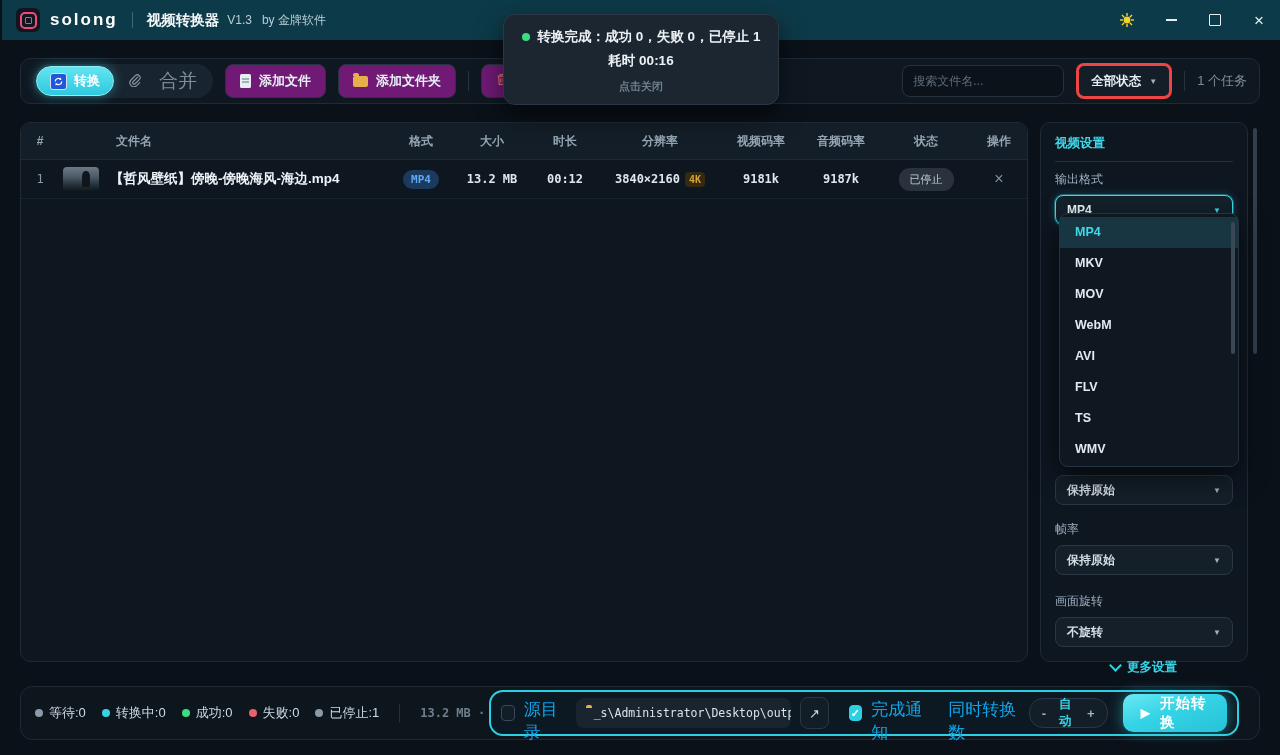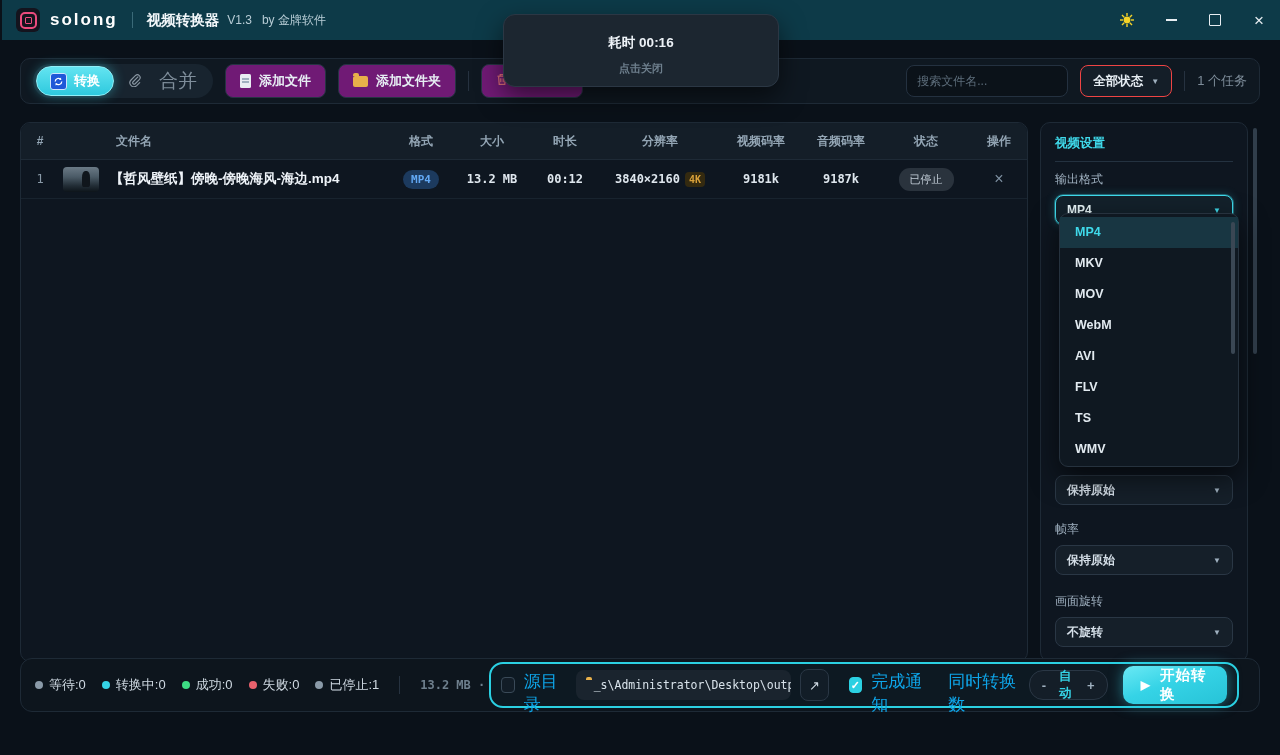--- a/index.html
+++ b/index.html
@@ -33,21 +33,21 @@
   .tbtn{height:32px;background:#701a75;border:1px solid #263443;border-radius:8px;display:flex;align-items:center;gap:8px;padding:0 14px;font-size:13px;font-weight:bold;color:#e6edf3;}
   .doc-ic{width:11px;height:14px;background:#e8edf2;border-radius:1.5px;position:relative;}
   .doc-ic::after{content:"";position:absolute;left:2px;top:4px;width:7px;height:1.5px;background:#9fb0bf;box-shadow:0 3px 0 #9fb0bf;}
   .folder-ic{width:15px;height:11px;background:#e8b04a;border-radius:2px;position:relative;}
   .folder-ic::before{content:"";position:absolute;top:-3px;left:0;width:6px;height:3px;background:#e8b04a;border-radius:2px 2px 0 0;}
   .tb-div{width:1px;height:20px;background:#263240;}
   .clear-btn{color:#e0707a;}
   .toolbar-right{margin-left:auto;display:flex;align-items:center;gap:12px;}
   .search-input{width:140px;height:30px;background:#0b1219;border:1px solid #243140;border-radius:8px;color:#dfe7ee;font-size:12px;padding:0 10px;outline:none;font-family:"Liberation Sans",sans-serif;}
   .search-input::placeholder{color:#5c6c7a;}
-  .filter-btn{height:30px;background:#141e28;border:1px solid #ef4444;border-radius:8px;display:flex;align-items:center;gap:8px;padding:0 12px;font-size:12.5px;font-weight:bold;color:#e6edf3;}
+  .filter-btn{height:30px;background:#141e28;border:3px solid #ef4444;border-radius:8px;display:flex;align-items:center;gap:8px;padding:0 12px;font-size:12.5px;font-weight:bold;color:#e6edf3;}
   .arrow-down{font-size:8px;color:#9fb0bf;}
   .task-count{color:#7d8c99;font-size:13px;}
 
   
   .table-panel{position:absolute;top:122px;left:20px;width:1008px;height:540px;background:#0e1620;border:1px solid #1e2a36;border-radius:10px;box-sizing:border-box;overflow:hidden;}
   .thead{height:36px;background:#141e28;display:flex;align-items:center;font-size:12px;font-weight:bold;color:#93a5b4;border-bottom:1px solid #1e2a36;}
   .trow{height:38px;display:flex;align-items:center;font-size:13px;border-bottom:1px solid #18232e;}
   .c{display:flex;align-items:center;justify-content:center;box-sizing:border-box;}
   .c-idx{width:38px;}
   .c-name{flex:1;justify-content:flex-start;padding-left:4px;overflow:hidden;}
@@ -81,21 +81,21 @@
   .dropdown{position:absolute;left:18px;right:8px;top:90px;height:254px;background:#0f1821;border:1px solid #26323e;border-radius:9px;box-shadow:0 10px 28px rgba(0,0,0,.6);z-index:10;padding:3px 0;box-sizing:border-box;}
   .dd-item{height:31px;line-height:31px;padding:0 15px;font-size:12.5px;color:#e2eaf0;font-weight:bold;}
   .dd-item.selected{background:#183642;color:#3fd9ea;}
   .dd-scroll{position:absolute;right:3px;top:8px;width:4px;height:132px;background:#3a4754;border-radius:2px;}
   .sb-lower{position:absolute;left:14px;right:14px;top:352px;}
   .more-link{display:flex;align-items:center;justify-content:center;gap:7px;color:#35d3e6;font-size:12.5px;font-weight:bold;margin-top:12px;}
   .chev{width:7px;height:7px;border-left:2px solid #35d3e6;border-bottom:2px solid #35d3e6;transform:rotate(-45deg);margin-top:-4px;}
   .sb-scrollbar{position:absolute;left:1253px;top:128px;width:4px;height:226px;background:#313e4b;border-radius:2px;z-index:5;}
 
   
-  .bottombar{position:absolute;top:658px;left:20px;width:1240px;height:54px;background:#0d151d;border:1px solid #1e2a36;border-radius:12px;box-sizing:border-box;display:flex;align-items:center;padding:0 14px;}
+  .bottombar{position:absolute;top:686px;left:20px;width:1240px;height:54px;background:#0d151d;border:1px solid #1e2a36;border-radius:12px;box-sizing:border-box;display:flex;align-items:center;padding:0 14px;}
   .status-group{display:flex;align-items:center;gap:16px;font-size:13px;color:#cfd9e2;}
   .status-item{display:flex;align-items:center;gap:6px;}
   .dot{width:8px;height:8px;border-radius:50%;background:#8a9aa8;}
   .sum-div{width:1px;height:18px;background:#263240;margin:0 4px;}
   .summary{color:#6e7f8d;font-size:12px;font-weight:bold;}
   .action-box{position:absolute;left:468px;top:3px;width:750px;height:46px;border:2px solid #2bd0e2;border-radius:14px;box-sizing:border-box;display:flex;align-items:center;gap:9px;padding:0 10px;background:#0d1922;}
   .cbox{width:16px;height:16px;border:1px solid #3a4a58;border-radius:4px;background:#121d27;box-sizing:border-box;}
   .cbox.checked{background:#2bd0e2;border-color:#2bd0e2;display:flex;align-items:center;justify-content:center;color:#fff;font-size:11px;font-weight:bold;}
   .ab-label{font-size:17px;color:#0ea5e9;margin-top:16px;}
   .path-chip{height:30px;background:#1a242e;border-radius:8px;display:flex;align-items:center;gap:8px;padding:0 10px;width:252px;box-sizing:border-box;overflow:hidden;}
@@ -339,17 +339,21 @@
         <span class="step-btn">+</span>
       </span>
       <span class="start-btn">
         <span class="play-tri">▶</span>
         <span>开始转换</span>
       </span>
     </div>
   </div>
 
   <div class="toast">
+    <div class="toast-line1">
+      <span class="toast-dot"></span>
+      <span>转换完成：成功 0，失败 0，已停止 1</span>
+    </div>
     <div class="toast-line2">耗时 00:16</div>
     <div class="toast-dismiss">点击关闭</div>
   </div>
 
 </div>
 
 </body></html>

